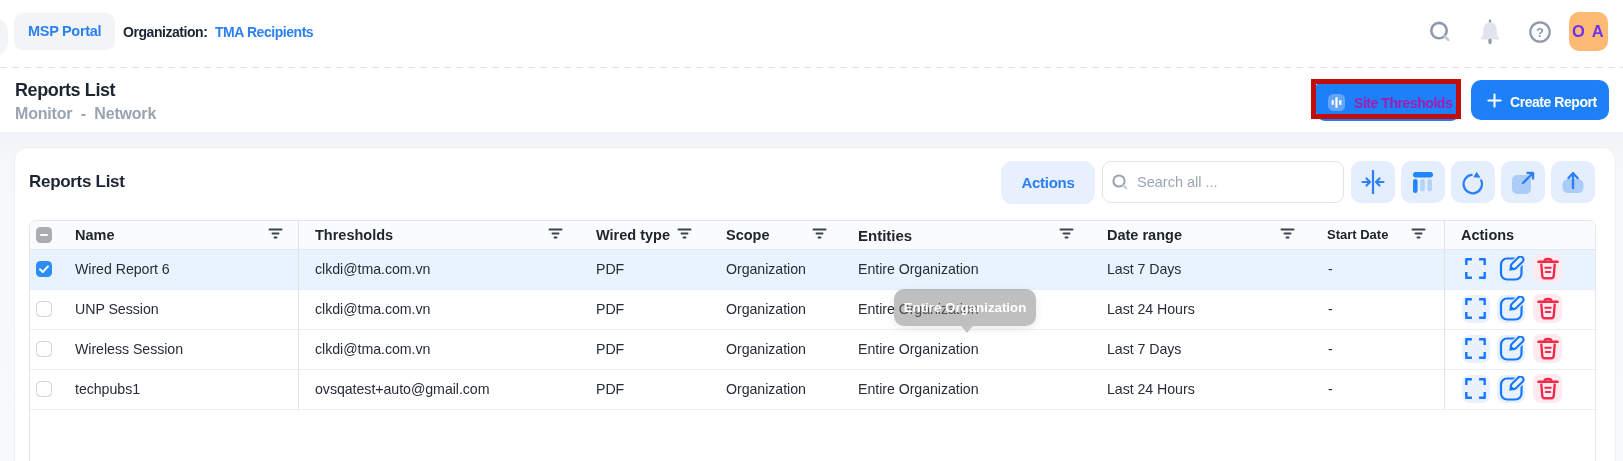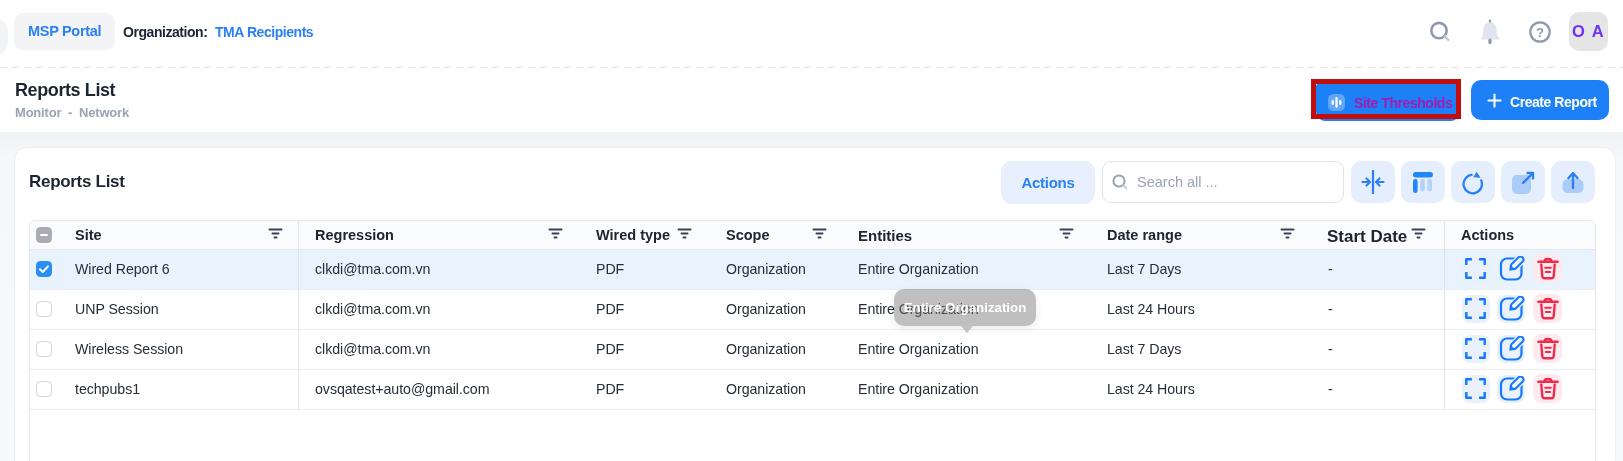--- a/index.html
+++ b/index.html
@@ -24,26 +24,26 @@
   </svg>
   <svg class="abs" style="left:1478px;top:19px;" width="24" height="26" viewBox="0 0 24 26">
     <line x1="12" y1="1.6" x2="12" y2="4.5" stroke="#8e99ab" stroke-width="2.2" stroke-linecap="round"></line>
     <path d="M12 3.3 C7.9 3.3 5.6 6.4 5.4 10.1 L5.1 15 C5 16.7 4.1 18 2.9 19.2 C2.4 19.7 2.7 20.4 3.4 20.4 L20.6 20.4 C21.3 20.4 21.6 19.7 21.1 19.2 C19.9 18 19 16.7 18.9 15 L18.6 10.1 C18.4 6.4 16.1 3.3 12 3.3 Z" fill="#e0e4ec"></path>
     <line x1="12" y1="21.2" x2="12" y2="23.6" stroke="#8e99ab" stroke-width="3.2" stroke-linecap="round"></line>
   </svg>
   <svg class="abs" style="left:1528px;top:20px;" width="24" height="24" viewBox="0 0 24 24">
     <circle cx="12" cy="12" r="9.7" fill="none" stroke="#8e99ab" stroke-width="2.2"></circle>
     <text x="12" y="16.6" text-anchor="middle" font-family="Liberation Sans" font-size="13px" font-weight="700" fill="#8e99ab">?</text>
   </svg>
-  <div class="abs" style="left:1569px;top:12px;width:39px;height:39px;background:#e5e5e5;border-radius:10px;color:#6c33f2;font-size:16.5px;font-weight:700;text-align:center;line-height:39px;letter-spacing:1.5px;">O A</div>
+  <div class="abs" style="left:1569px;top:12px;width:39px;height:39px;background:#fdba74;border-radius:10px;color:#6c33f2;font-size:16.5px;font-weight:700;text-align:center;line-height:39px;letter-spacing:1.5px;">O A</div>
 
   <div class="abs" style="left:0;top:67px;width:1623px;height:1px;background:repeating-linear-gradient(90deg,#e0e2e6 0 7px,transparent 7px 12px);"></div>
 
   <div class="abs" style="left:15px;top:80px;font-size:18px;font-weight:700;color:#1d2530;letter-spacing:-0.4px;">Reports List</div>
-  <div class="abs" style="left:15px;top:105px;font-size:13px;font-weight:700;color:#9aa3b0;letter-spacing:-0.2px;">Monitor&nbsp; -&nbsp; Network</div>
+  <div class="abs" style="left:15px;top:105px;font-size:16px;font-weight:700;color:#9aa3b0;letter-spacing:-0.2px;">Monitor&nbsp; -&nbsp; Network</div>
 
   <div class="abs" style="left:1316px;top:84px;width:144px;height:37px;background:#1d80f7;border-radius:2px 2px 9px 9px;"></div>
   <div class="abs" style="left:1328px;top:94px;width:17px;height:17px;background:rgba(255,255,255,0.3);border-radius:5.5px;"></div>
   <svg class="abs" style="left:1328px;top:94px;" width="17" height="17" viewBox="0 0 18 18">
     <line x1="5" y1="7.5" x2="5" y2="10.5" stroke="#fff" stroke-width="2.4" stroke-linecap="round"></line>
     <line x1="9" y1="4.5" x2="9" y2="13.5" stroke="#fff" stroke-width="2.4" stroke-linecap="round"></line>
     <line x1="13" y1="7.5" x2="13" y2="10.5" stroke="#fff" stroke-width="2.4" stroke-linecap="round"></line>
   </svg>
   <div class="abs" style="left:1354px;top:95px;font-size:14px;font-weight:700;color:#a21caf;letter-spacing:-0.45px;">Site Thresholds</div>
 
@@ -120,27 +120,27 @@
   <div class="abs" style="left:30px;top:329px;width:1565px;height:1px;background:#eceef1;"></div>
   <div class="abs" style="left:30px;top:369px;width:1565px;height:1px;background:#eceef1;"></div>
   <div class="abs" style="left:30px;top:409px;width:1565px;height:1px;background:#eceef1;"></div>
 
   <div class="abs" style="left:298px;top:221px;width:1px;height:189px;background:#e0e3e8;"></div>
   <div class="abs" style="left:1444px;top:221px;width:1px;height:189px;background:#e0e3e8;"></div>
 
   <div class="abs" style="left:36px;top:227px;width:16px;height:16px;background:#a9adb3;border-radius:4.5px;"></div>
   <div class="abs" style="left:40px;top:234px;width:8px;height:2.4px;background:#fff;border-radius:1.2px;"></div>
 
-  <div class="abs" style="left:75px;top:227px;font-size:14.5px;font-weight:700;color:#20262e;">Site</div>
-  <div class="abs" style="left:315px;top:227px;font-size:14.5px;font-weight:700;color:#20262e;">Regression</div>
+  <div class="abs" style="left:75px;top:227px;font-size:14.5px;font-weight:700;color:#20262e;">Name</div>
+  <div class="abs" style="left:315px;top:227px;font-size:14.5px;font-weight:700;color:#20262e;">Thresholds</div>
   <div class="abs" style="left:596px;top:227px;font-size:14.5px;font-weight:700;color:#20262e;">Wired type</div>
   <div class="abs" style="left:726px;top:227px;font-size:14.5px;font-weight:700;color:#20262e;">Scope</div>
   <div class="abs" style="left:858px;top:227px;font-size:15px;font-weight:700;color:#20262e;">Entities</div>
   <div class="abs" style="left:1107px;top:227px;font-size:14.5px;font-weight:700;color:#20262e;">Date range</div>
-  <div class="abs" style="left:1327px;top:227px;font-size:17px;font-weight:700;color:#20262e;">Start Date</div>
+  <div class="abs" style="left:1327px;top:227px;font-size:13px;font-weight:700;color:#20262e;">Start Date</div>
   <div class="abs" style="left:1461px;top:227px;font-size:14.5px;font-weight:700;color:#20262e;">Actions</div>
 
   <svg class="abs filtericon" style="left:268px;top:228px;" width="15" height="12" viewBox="0 0 15 12">
       <rect x="0.5" y="0.5" width="14" height="2" rx="1" fill="#3b4350"></rect>
       <rect x="3.5" y="4.5" width="8" height="2" rx="1" fill="#3b4350"></rect>
       <rect x="5.5" y="8.5" width="4" height="2" rx="1" fill="#3b4350"></rect>
     </svg>
   <svg class="abs" style="left:548px;top:228px;" width="15" height="12" viewBox="0 0 15 12">
       <rect x="0.5" y="0.5" width="14" height="2" rx="1" fill="#3b4350"></rect>
       <rect x="3.5" y="4.5" width="8" height="2" rx="1" fill="#3b4350"></rect>

